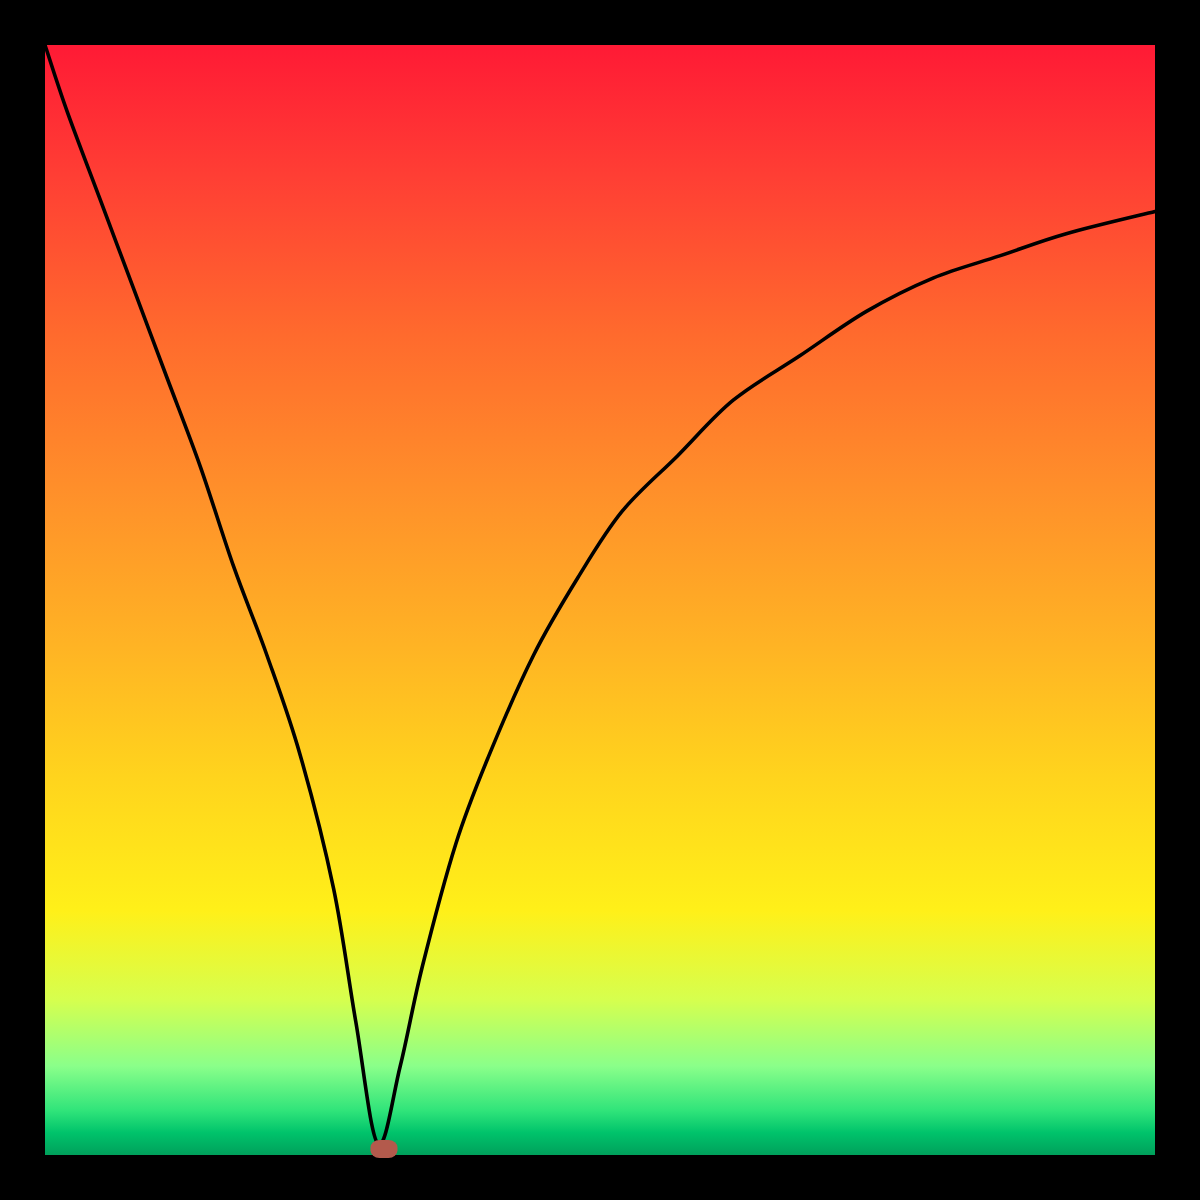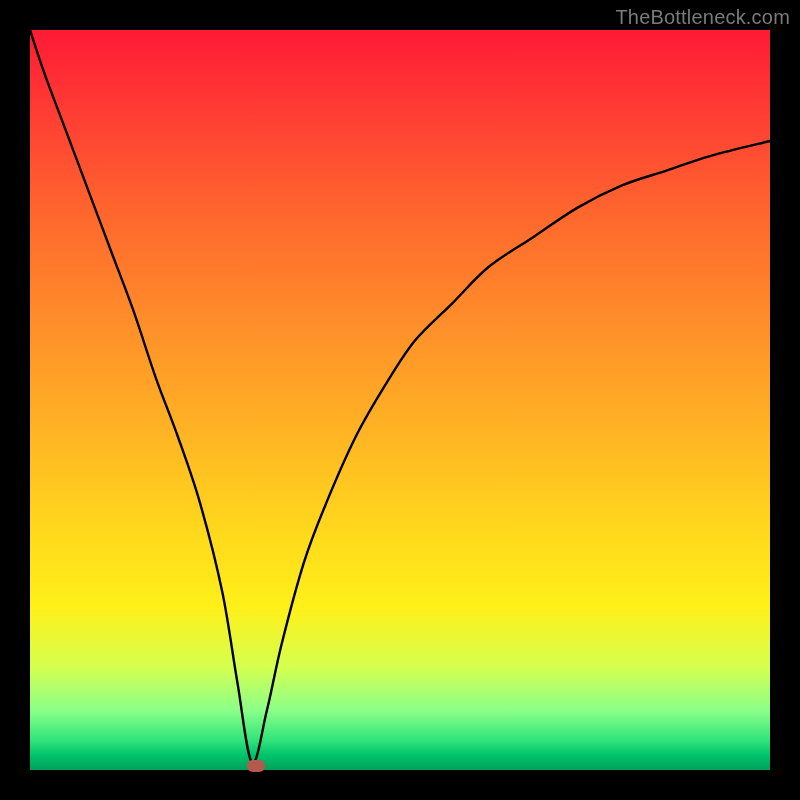--- a/index.html
+++ b/index.html
@@ -63,21 +63,20 @@
     top: 0;
     width: 740px;
     height: 740px;
     overflow: visible;
   }
 </style>
 </head>
 <body>
 
 <div class="frame">
-  <div class="watermark">TheBottleneck.com</div>
 
   <div class="plot-area">
     <svg class="curve" viewBox="0 0 740 740" preserveAspectRatio="none">
       <path id="curve-path" fill="none" stroke="#000" stroke-width="2.4" stroke-linejoin="round" stroke-linecap="round" d="M 0.00 0.00 C 2.47 7.40, 8.63 27.13, 14.80 44.40 C 20.97 61.67, 29.60 83.87, 37.00 103.60 C 44.40 123.33, 51.80 143.07, 59.20 162.80 C 66.60 182.53, 74.00 202.27, 81.40 222.00 C 88.80 241.73, 96.20 260.23, 103.60 281.20 C 111.00 302.17, 118.40 326.83, 125.80 347.80 C 133.20 368.77, 140.60 386.03, 148.00 407.00 C 155.40 427.97, 162.80 447.70, 170.20 473.60 C 177.60 499.50, 186.23 532.80, 192.40 562.40 C 198.57 592.00, 202.27 622.83, 207.20 651.20 C 212.13 679.57, 217.07 727.67, 222.00 732.60 C 226.93 737.53, 231.87 700.53, 236.80 680.80 C 241.73 661.07, 245.43 638.87, 251.60 614.20 C 257.77 589.53, 266.40 556.23, 273.80 532.80 C 281.20 509.37, 287.37 494.57, 296.00 473.60 C 304.63 452.63, 315.73 426.73, 325.60 407.00 C 335.47 387.27, 345.33 371.23, 355.20 355.20 C 365.07 339.17, 373.70 324.37, 384.80 310.80 C 395.90 297.23, 409.47 286.13, 421.80 273.80 C 434.13 261.47, 445.23 247.90, 458.80 236.80 C 472.37 225.70, 488.40 217.07, 503.20 207.20 C 518.00 197.33, 532.80 186.23, 547.60 177.60 C 562.40 168.97, 577.20 161.57, 592.00 155.40 C 606.80 149.23, 621.60 145.53, 636.40 140.60 C 651.20 135.67, 663.53 130.73, 680.80 125.80 C 698.07 120.87, 730.13 113.47, 740.00 111.00"></path>
     </svg>
     <div class="dot" id="marker-dot" style="left: 225.7px; top: 736.3px;"></div>
   </div>
 </div>
 
 </body></html>

